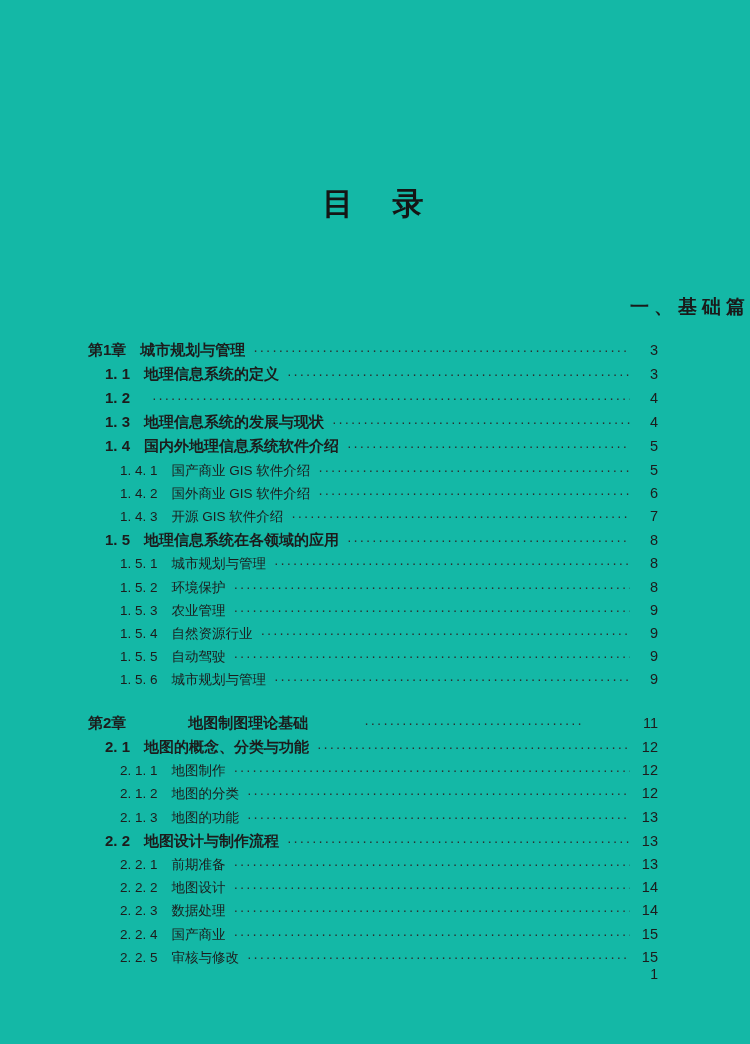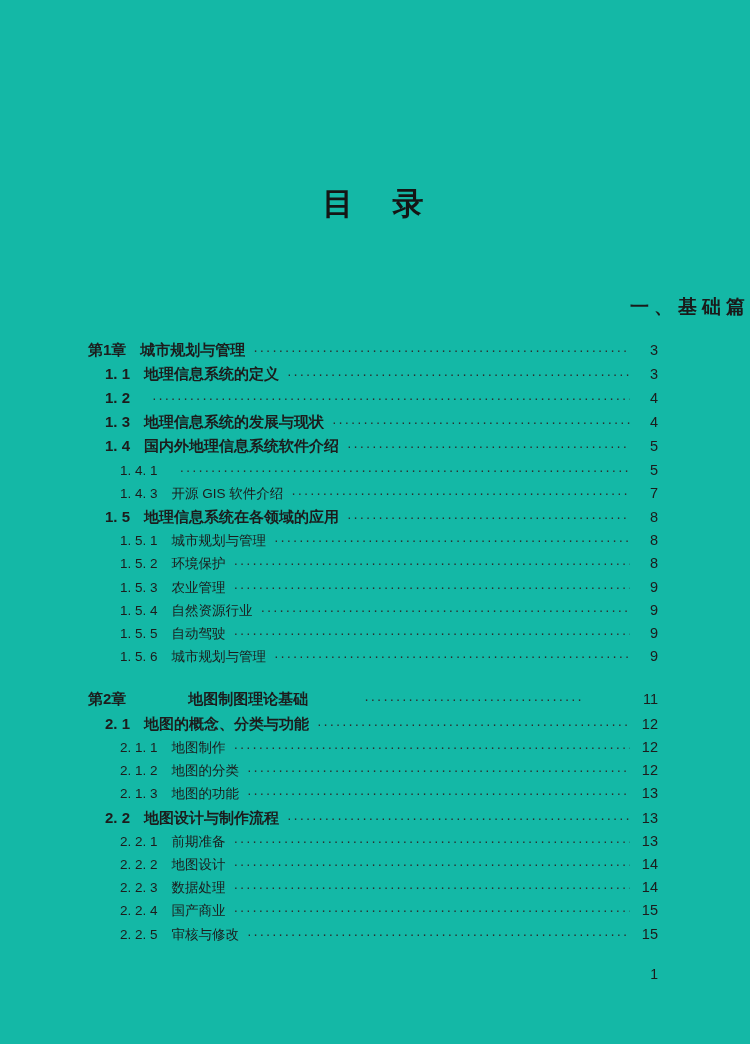--- a/index.html
+++ b/index.html
@@ -126,22 +126,29 @@
         <span class="pagenum">4</span>
       </div>
       <div class="row section">
         <span class="label">1. 4</span>
         <span class="entry-title">国内外地理信息系统软件介绍</span>
         <span class="leader"></span>
         <span class="pagenum">5</span>
       </div>
       <div class="row subsection">
         <span class="label">1. 4. 1</span>
+        <span class="entry-title">国产商业 GIS 软件介绍</span>
         <span class="leader"></span>
         <span class="pagenum">5</span>
+      </div>
+      <div class="row subsection">
+        <span class="label">1. 4. 2</span>
+        <span class="entry-title">国外商业 GIS 软件介绍</span>
+        <span class="leader"></span>
+        <span class="pagenum">6</span>
       </div>
       <div class="row subsection">
         <span class="label">1. 4. 3</span>
         <span class="entry-title">开源 GIS 软件介绍</span>
         <span class="leader"></span>
         <span class="pagenum">7</span>
       </div>
       <div class="row section">
         <span class="label">1. 5</span>
         <span class="entry-title">地理信息系统在各领域的应用</span>

